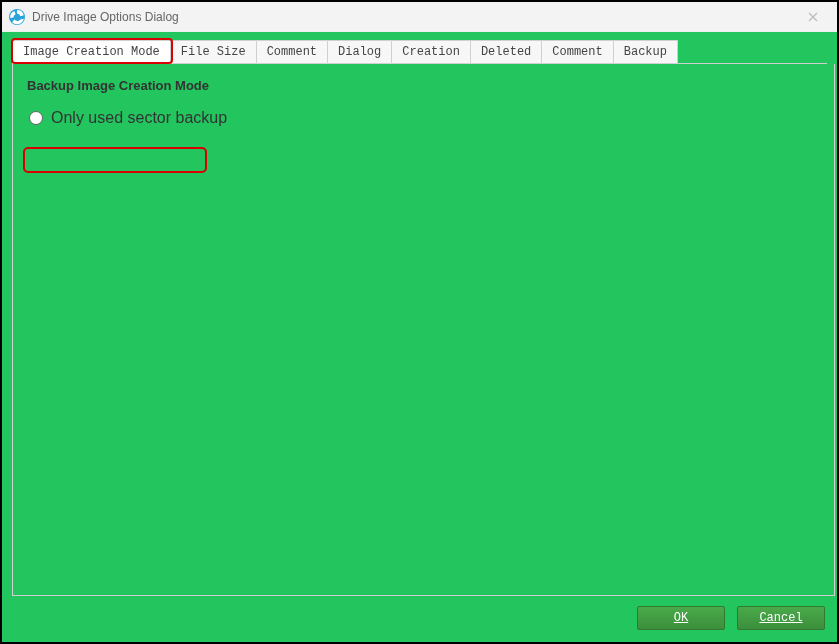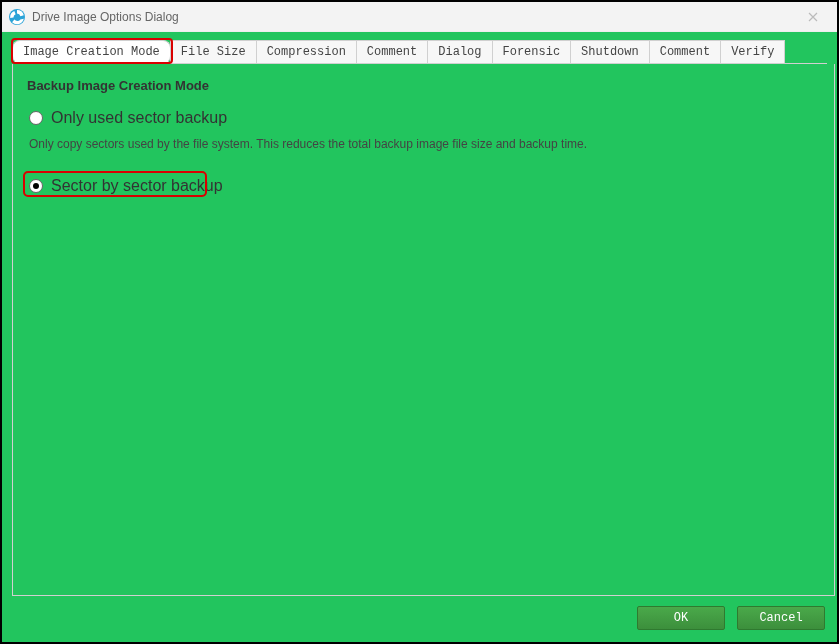--- a/index.html
+++ b/index.html
@@ -67,21 +67,20 @@
     margin-left: -1px;
     position: relative;
     cursor: pointer;
     white-space: nowrap;
   }
   .tab:first-child { margin-left: 0; }
   .tab.active {
     background: #fff;
     border-bottom-color: #fff;
     z-index: 2;
-    border-radius: 8px;
   }
   .tabs-filler {
     flex: 1 1 auto;
     border-bottom: 1px solid #d0d0d0;
   }
 
   
   .hl-tab {
     position: absolute;
     border: 2px solid #d90000;
@@ -163,20 +162,21 @@
     background: linear-gradient(#4aa94a, #3c8f3c);
     color: #fff;
     border: 1px solid #2f7a2f;
     font-family: "Courier New", monospace;
     font-size: 12px;
     display: inline-flex;
     align-items: center;
     justify-content: center;
     cursor: pointer;
     border-radius: 2px;
+    text-decoration: underline;
   }
 </style>
 </head>
 <body>
 
 <div class="window">
 
   <div class="titlebar">
     <span class="app-icon">
       <svg viewBox="0 0 18 18" width="18" height="18">
@@ -193,49 +193,41 @@
         <path d="M1 1 L9 9 M9 1 L1 9" stroke="currentColor" stroke-width="1.2" fill="none"></path>
       </svg>
     </span>
   </div>
 
   <div class="hl-tab" style="left:9px; top:36px; width:162px; height:26px;"></div>
 
   <div class="tabs-row">
     <div class="tab active">Image Creation Mode</div>
     <div class="tab">File Size</div>
-    <div class="tab">Compression</div>
     <div class="tab">Comment</div>
     <div class="tab">Dialog</div>
-    <div class="tab">Forensic</div>
-    <div class="tab">Shutdown</div>
+    <div class="tab">Creation</div>
+    <div class="tab">Deleted</div>
     <div class="tab">Comment</div>
-    <div class="tab">Verify</div>
+    <div class="tab">Backup</div>
     <div class="tabs-filler"></div>
   </div>
 
   <div class="panel">
     <div class="section-title">Backup Image Creation Mode</div>
 
     <div class="option-block">
       <div class="radio-row">
         <span class="radio"></span>
         <span class="radio-label">Only used sector backup</span>
       </div>
-      <div class="option-desc">Only copy sectors used by the file system. This reduces the total backup image file size and backup time.</div>
     </div>
 
     <div class="option-block" style="position:relative;">
       <div class="hl-option" style="left:-4px; top:-4px; width:184px; height:26px;"></div>
-      <div class="radio-row">
-        <span class="radio checked">
-            <span class="dot"></span>
-          </span>
-        <span class="radio-label">Sector by sector backup</span>
-      </div>
     </div>
   </div>
 
   <div class="footer">
     <div class="btn">OK</div>
     <div class="btn">Cancel</div>
   </div>
 
 </div>
 

